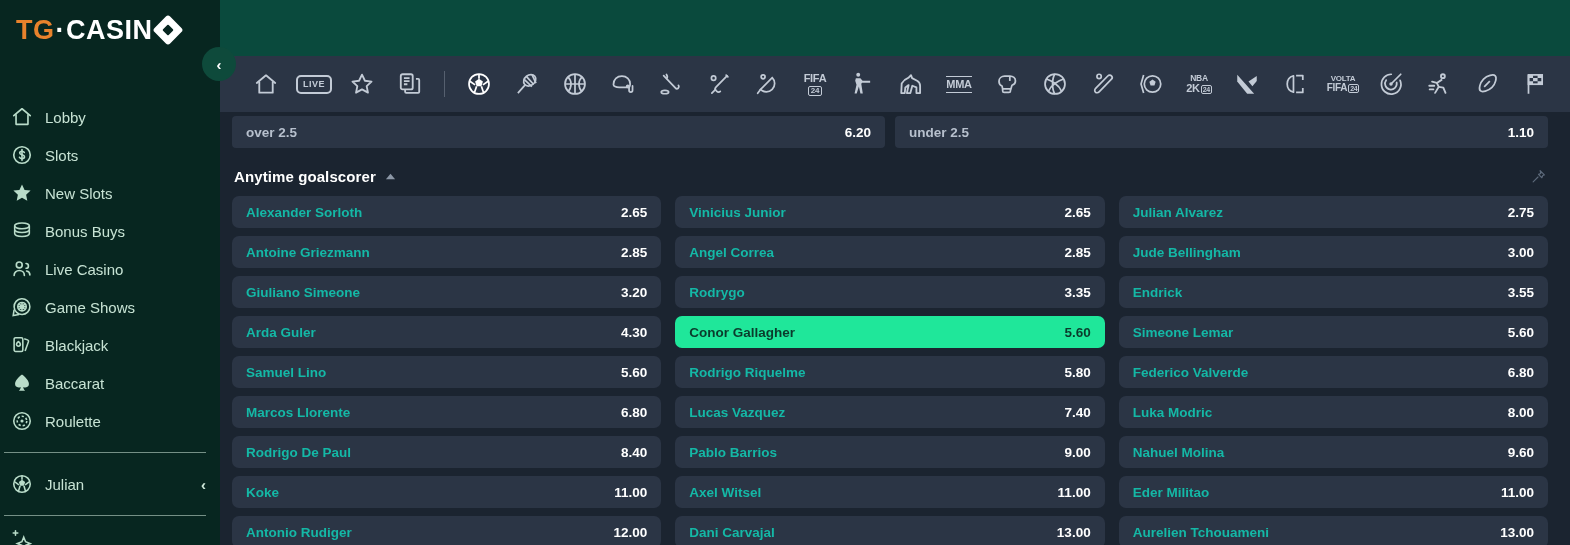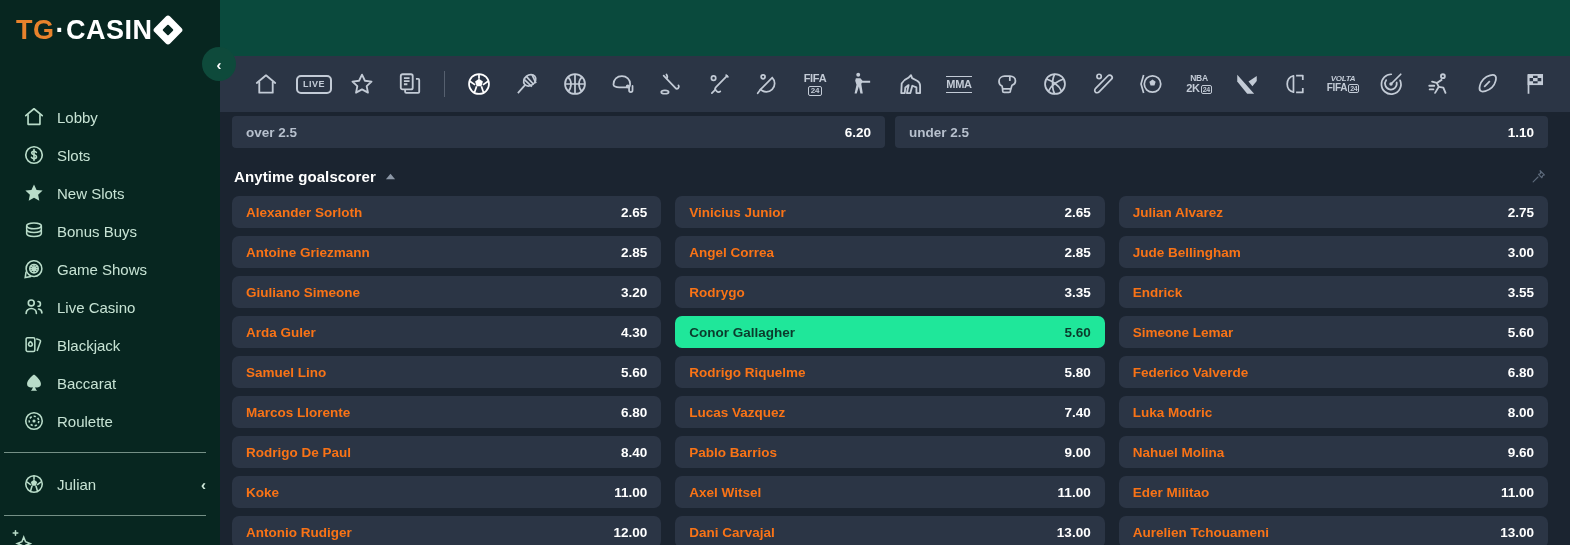--- a/index.html
+++ b/index.html
@@ -67,21 +67,20 @@
 
   .nav-item {
     display: flex;
     align-items: center;
     height: 38px;
     padding: 0 14px 0 10px;
     color: #c7e3d4;
     font-size: 15px;
     cursor: pointer;
     gap: 11px;
-    margin-left: 12px;
   }
   .nav-icon {
     width: 24px; height: 24px;
     flex: 0 0 24px;
     display: flex; align-items: center; justify-content: center;
     color: #b9dcc9;
   }
   .nav-icon svg { width: 22px; height: 22px; display: block; }
   .nav-label { flex: 1; line-height: 1; }
   .nav-chev { color: #cfe8da; font-size: 15px; font-weight: 700; }
@@ -264,21 +263,21 @@
     border-radius: 7px;
     height: 32px;
     display: flex;
     align-items: center;
     padding: 0 14px;
     cursor: pointer;
   }
   .sel.selected { background: #1fe79a; }
   .sel-name {
     flex: 1;
-    color: #f97316;
+    color: #14b8a6;
     font-size: 13.5px;
     font-weight: 700;
     white-space: nowrap;
     overflow: hidden;
     text-overflow: ellipsis;
   }
   .sel-odds {
     color: #ffffff;
     font-size: 13.5px;
     font-weight: 700;
@@ -341,44 +340,44 @@
             <ellipse cx="12" cy="6.4" rx="8" ry="3.2"></ellipse>
             <path d="M4 6.4v4c0 1.8 3.6 3.2 8 3.2s8-1.4 8-3.2v-4"></path>
             <path d="M4 10.8v4c0 1.8 3.6 3.2 8 3.2s8-1.4 8-3.2v-4"></path>
           </svg>
         </span>
         <span class="nav-label">Bonus Buys</span>
       </div>
 
       <div class="nav-item">
         <span class="nav-icon">
+          <svg viewBox="0 0 24 24" fill="none" stroke="currentColor" stroke-width="1.8" stroke-linecap="round">
+            <circle cx="9" cy="7.6" r="3.2"></circle>
+            <path d="M3.4 19c0-3.2 2.5-5.4 5.6-5.4S14.6 15.8 14.6 19"></path>
+            <path d="M16.4 11.2a2.6 2.6 0 100-5.2"></path>
+            <path d="M17 14.2c2.1.4 3.6 2.1 3.6 4.3"></path>
+          </svg>
+        </span>
+        <span class="nav-label">Live Casino</span>
+      </div>
+
+      <div class="nav-item">
+        <span class="nav-icon">
           <svg viewBox="0 0 24 24" fill="none" stroke="currentColor" stroke-width="1.7">
             <path d="M20.6 11.6A8.6 8.6 0 1111.4 3 8.6 8.6 0 0120.6 11.6z"></path>
             <path d="M3.4 14.8 2.4 21.4l6.4-1.2"></path>
             <circle cx="12" cy="11.6" r="4.6"></circle>
             <path d="M12 7v9.2M7.4 11.6h9.2M8.8 8.4l6.4 6.4M15.2 8.4l-6.4 6.4"></path>
           </svg>
         </span>
         <span class="nav-label">Game Shows</span>
       </div>
 
       <div class="nav-item">
         <span class="nav-icon">
-          <svg viewBox="0 0 24 24" fill="none" stroke="currentColor" stroke-width="1.8" stroke-linecap="round">
-            <circle cx="9" cy="7.6" r="3.2"></circle>
-            <path d="M3.4 19c0-3.2 2.5-5.4 5.6-5.4S14.6 15.8 14.6 19"></path>
-            <path d="M16.4 11.2a2.6 2.6 0 100-5.2"></path>
-            <path d="M17 14.2c2.1.4 3.6 2.1 3.6 4.3"></path>
-          </svg>
-        </span>
-        <span class="nav-label">Live Casino</span>
-      </div>
-
-      <div class="nav-item">
-        <span class="nav-icon">
           <svg viewBox="0 0 24 24" fill="none" stroke="currentColor" stroke-width="1.7" stroke-linejoin="round">
             <rect x="3.4" y="4" width="9.5" height="15" rx="1.6"></rect>
             <path d="M14.4 5.2l3.6 1.2c.9.3 1.3 1.2 1 2l-3.6 10.2"></path>
             <path d="M8.1 8.2c-1.1 1.1-2.1 1.9-2.1 3a2.1 2.1 0 002.1 2.1 2.1 2.1 0 002.1-2.1c0-1.1-1-1.9-2.1-3z"></path>
           </svg>
         </span>
         <span class="nav-label">Blackjack</span>
       </div>
 
       <div class="nav-item">
@@ -596,21 +595,21 @@
       <div class="ic">
         <svg viewBox="0 0 24 24" fill="none" stroke="currentColor" stroke-width="1.6" stroke-linejoin="round">
           <path d="M10.6 4.4c-3.4 1-5.8 3.9-5.8 7.6s2.4 6.6 5.8 7.6V4.4z"></path>
           <path d="M13 4.2h6.2v4.2"></path>
           <path d="M13 19.8h6.2v-4.2"></path>
         </svg>
       </div>
 
       <div class="ic">
         <div class="ic-text">
-          <div style="font-size:8px;font-style:italic;"><span>VOLTA</span></div>
+          <div style="font-size:8px;"><span>VOLTA</span></div>
           <div style="display:flex;align-items:flex-end;justify-content:center;gap:1px;">
             <span style="font-size:10px;">FIFA</span>
             <span style="border:1.3px solid currentColor;border-radius:2px;font-size:7px;padding:0 1px;">24</span>
           </div>
         </div>
       </div>
 
       <div class="ic">
         <svg viewBox="0 0 24 24" fill="none" stroke="currentColor" stroke-width="1.6" stroke-linecap="round">
           <path d="M20.4 8.6A9 9 0 113.2 12a9 9 0 019-9"></path>

